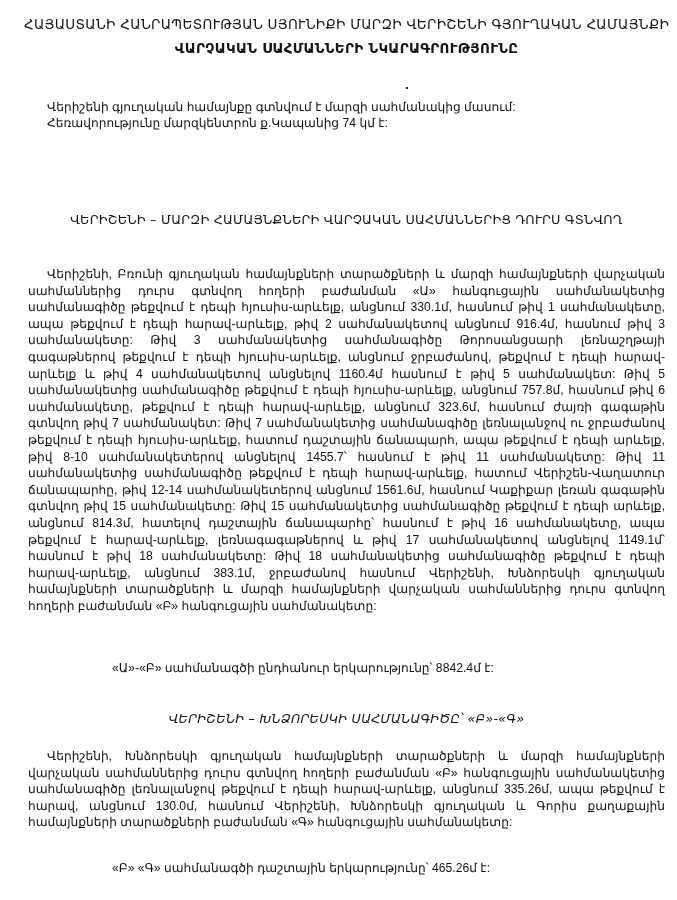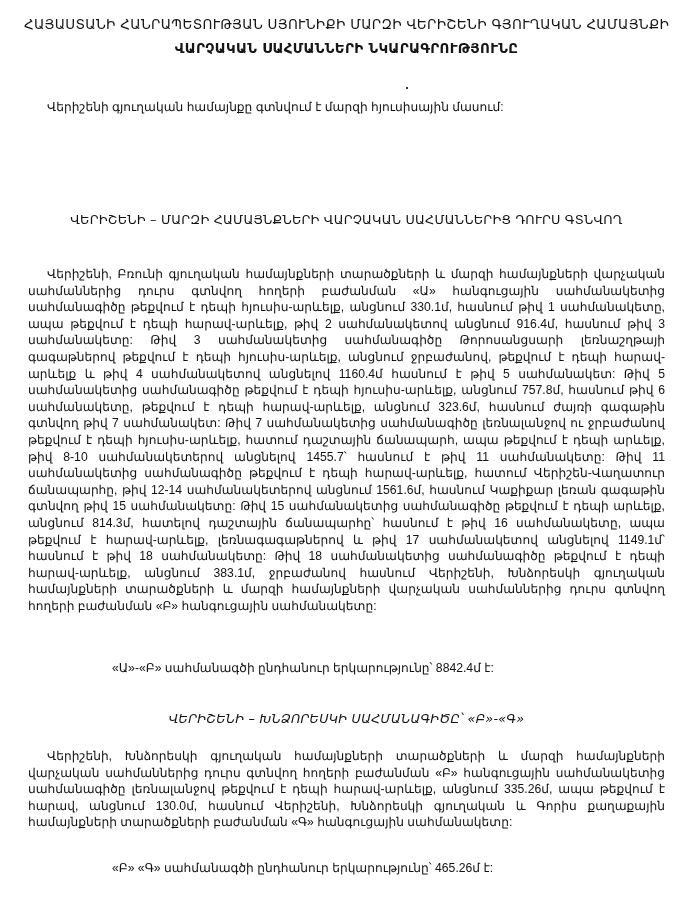--- a/index.html
+++ b/index.html
@@ -38,24 +38,25 @@
   }
 </style>
 </head>
 <body>
 
 <div class="page">
   <div class="title t1">ՀԱՅԱՍՏԱՆԻ ՀԱՆՐԱՊԵՏՈՒԹՅԱՆ ՍՅՈՒՆԻՔԻ ՄԱՐԶԻ ՎԵՐԻՇԵՆԻ ԳՅՈՒՂԱԿԱՆ ՀԱՄԱՅՆՔԻ</div>
   <div class="title t2">ՎԱՐՉԱԿԱՆ  ՍԱՀՄԱՆՆԵՐԻ  ՆԿԱՐԱԳՐՈՒԹՅՈՒՆԸ</div>
   <div class="dot"></div>
 
-  <div class="para indent" style="top:99px;">Վերիշենի գյուղական համայնքը գտնվում է մարզի հյուսիսային մասում:</div>
+  <div class="para indent" style="top:99px;">Վերիշենի գյուղական համայնքը գտնվում է մարզի սահմանակից մասում:</div>
+  <div class="para indent" style="top:115px;">Հեռավորությունը մարզկենտրոն ք.Կապանից  74 կմ է:</div>
 
   <div class="heading" style="top:211px;">ՎԵՐԻՇԵՆԻ – ՄԱՐԶԻ ՀԱՄԱՅՆՔՆԵՐԻ ՎԱՐՉԱԿԱՆ ՍԱՀՄԱՆՆԵՐԻՑ ԴՈՒՐՍ ԳՏՆՎՈՂ</div>
 
   <div class="para indent" style="top:266px;">Վերիշենի, Բռունի գյուղական համայնքների տարածքների և մարզի համայնքների վարչական սահմաններից դուրս գտնվող հողերի բաժանման «Ա» հանգուցային սահմանակետից սահմանագիծը թեքվում է դեպի հյուսիս-արևելք, անցնում 330.1մ, հասնում թիվ 1 սահմանակետը, ապա թեքվում է դեպի հարավ-արևելք, թիվ 2 սահմանակետով անցնում 916.4մ, հասնում թիվ 3 սահմանակետը: Թիվ 3 սահմանակետից սահմանագիծը Թորոսանցսարի լեռնաշղթայի գագաթներով թեքվում է դեպի հյուսիս-արևելք, անցնում ջրբաժանով, թեքվում է դեպի հարավ-արևելք և թիվ 4 սահմանակետով անցնելով 1160.4մ հասնում է թիվ 5 սահմանակետ: Թիվ 5 սահմանակետից սահմանագիծը թեքվում է դեպի հյուսիս-արևելք, անցնում 757.8մ, հասնում թիվ 6 սահմանակետը, թեքվում է դեպի հարավ-արևելք, անցնում 323.6մ, հասնում ժայռի գագաթին գտնվող թիվ 7 սահմանակետ: Թիվ 7 սահմանակետից սահմանագիծը լեռնալանջով ու ջրբաժանով թեքվում է դեպի հյուսիս-արևելք, հատում դաշտային ճանապարհ, ապա թեքվում է դեպի արևելք, թիվ 8-10 սահմանակետերով անցնելով 1455.7՝ հասնում է թիվ 11 սահմանակետը: Թիվ 11 սահմանակետից սահմանագիծը թեքվում է դեպի հարավ-արևելք, հատում Վերիշեն-Վաղատուր ճանապարհը, թիվ 12-14 սահմանակետերով անցնում 1561.6մ, հասնում Կաքիքար լեռան գագաթին գտնվող թիվ 15 սահմանակետը: Թիվ 15 սահմանակետից սահմանագիծը թեքվում է դեպի արևելք, անցնում 814.3մ, հատելով դաշտային ճանապարհը՝ հասնում է թիվ 16 սահմանակետը, ապա թեքվում է հարավ-արևելք, լեռնագագաթներով և թիվ 17 սահմանակետով անցնելով 1149.1մ՝ հասնում է թիվ 18 սահմանակետը: Թիվ 18 սահմանակետից սահմանագիծը թեքվում է դեպի հարավ-արևելք, անցնում 383.1մ, ջրբաժանով հասնում Վերիշենի, Խնձորեսկի գյուղական համայնքների տարածքների և մարզի համայնքների վարչական սահմաններից դուրս գտնվող հողերի բաժանման «Բ» հանգուցային սահմանակետը:</div>
   <div class="summary" style="top:660px;">«Ա»-«Բ» սահմանագծի ընդհանուր երկարությունը՝  8842.4մ է:</div>
 
   <div class="heading" style="top:710px;font-style:italic;">ՎԵՐԻՇԵՆԻ – ԽՆՁՈՐԵՍԿԻ ՍԱՀՄԱՆԱԳԻԾԸ՝  «Բ»-«Գ»</div>
 
   <div class="para indent" style="top:748px;">Վերիշենի, Խնձորեսկի գյուղական համայնքների տարածքների և մարզի համայնքների վարչական սահմաններից դուրս գտնվող հողերի բաժանման «Բ» հանգուցային սահմանակետից սահմանագիծը լեռնալանջով թեքվում է դեպի հարավ-արևելք, անցնում 335.26մ, ապա թեքվում է հարավ, անցնում 130.0մ, հասնում Վերիշենի, Խնձորեսկի գյուղական և Գորիս քաղաքային համայնքների տարածքների բաժանման «Գ» հանգուցային սահմանակետը:</div>
-  <div class="summary" style="top:860px;">«Բ» «Գ» սահմանագծի ընդհանուր երկարությունը՝  465.26մ է:</div>
+  <div class="summary" style="top:860px;">«Բ» «Գ» սահմանագծի դաշտային երկարությունը՝  465.26մ է:</div>
 </div>
 
 </body></html>

